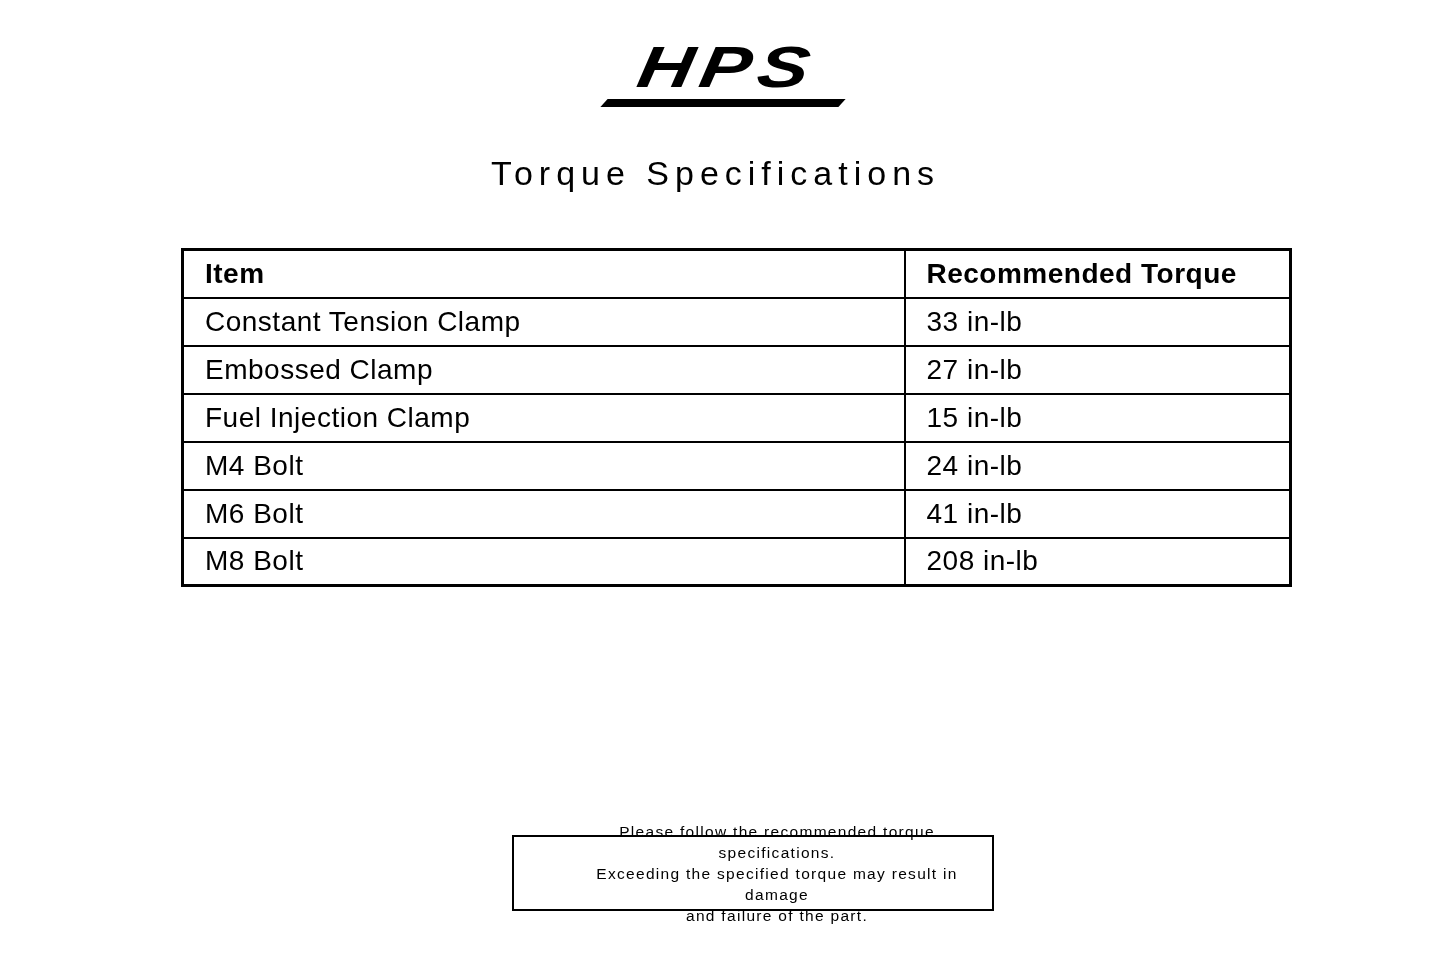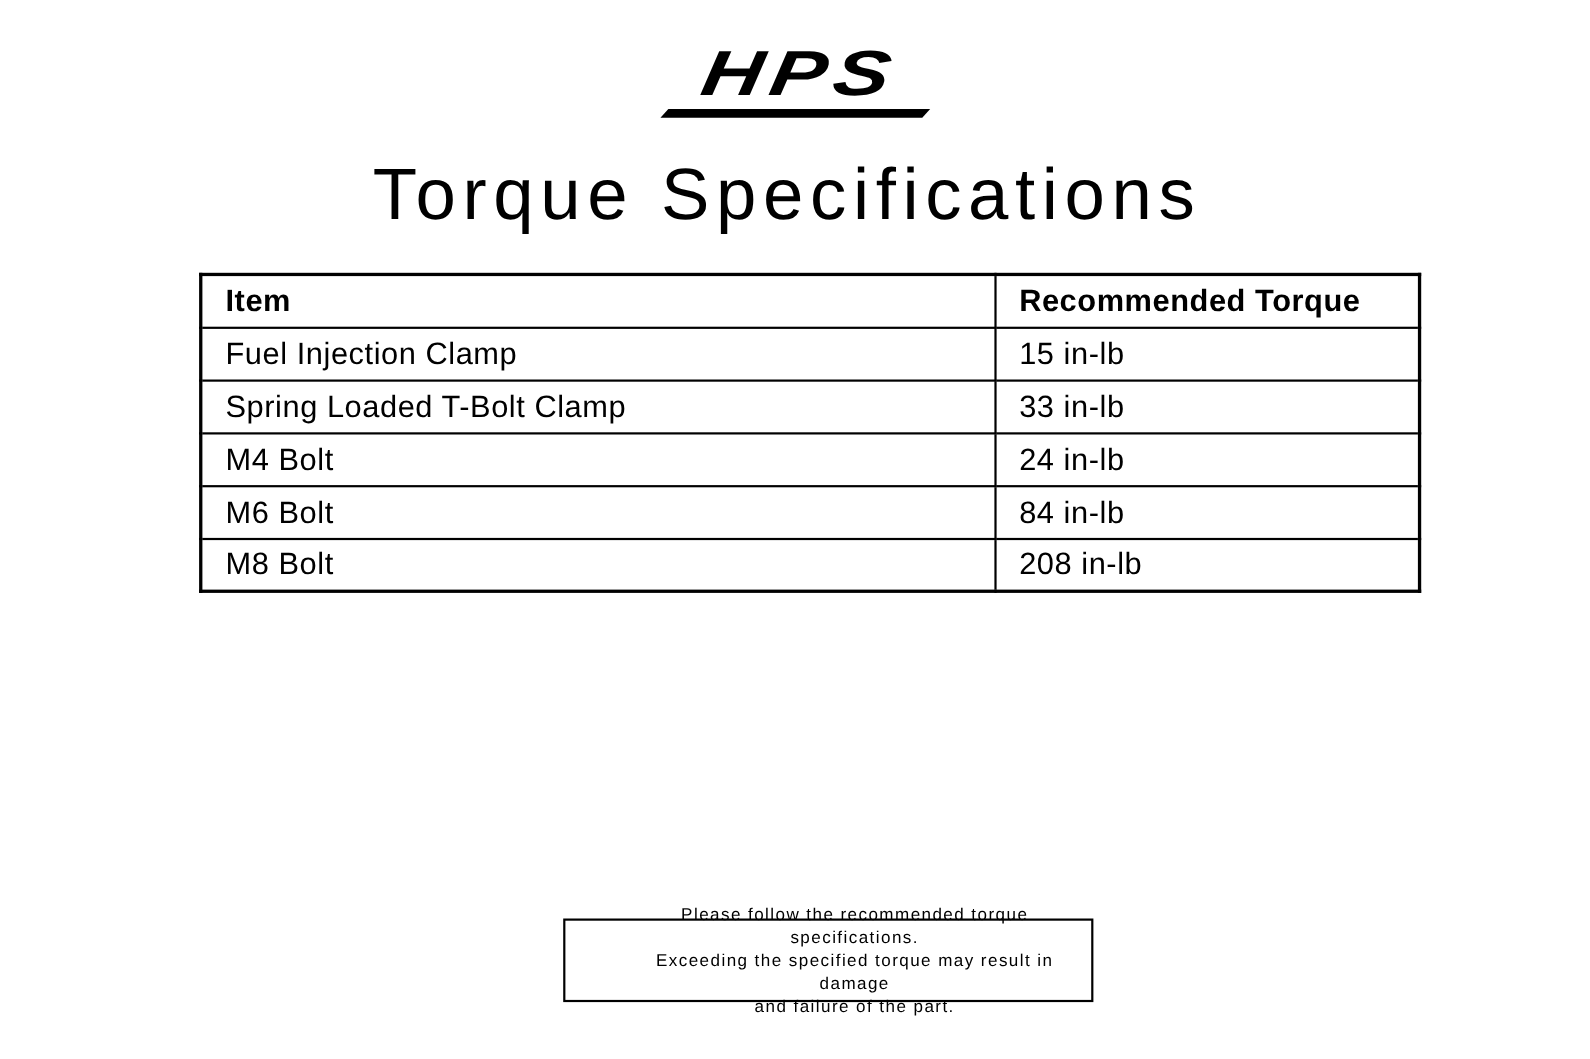--- a/index.html
+++ b/index.html
@@ -39,25 +39,25 @@
     width: 238px;
     height: 8px;
     background: #000000;
     margin: 3px auto 0 auto;
     transform: skewX(-42deg);
   }
 
   
   .page-title {
     position: absolute;
-    top: 140px;
+    top: 155px;
     left: 0;
     right: 14px;
     text-align: center;
-    font-size: 66px;
+    font-size: 34px;
     font-weight: 400;
     letter-spacing: 6px;
     line-height: 1.1;
   }
 
   
   .spec-table {
     position: absolute;
     left: 181px;
     top: 248px;
@@ -122,34 +122,38 @@
       <col class="col-torque">
     </colgroup>
     <thead>
       <tr>
         <th>Item</th>
         <th>Recommended Torque</th>
       </tr>
     </thead>
     <tbody>
       <tr>
+        <td>Constant Tension Clamp</td>
+        <td>33 in-lb</td>
+      </tr>
+      <tr>
+        <td>Embossed Clamp</td>
+        <td>27 in-lb</td>
+      </tr>
+      <tr>
         <td>Fuel Injection Clamp</td>
         <td>15 in-lb</td>
-      </tr>
-      <tr>
-        <td>Spring Loaded T-Bolt Clamp</td>
-        <td>33 in-lb</td>
       </tr>
       <tr>
         <td>M4 Bolt</td>
         <td>24 in-lb</td>
       </tr>
       <tr>
         <td>M6 Bolt</td>
-        <td>84 in-lb</td>
+        <td>41 in-lb</td>
       </tr>
       <tr>
         <td>M8 Bolt</td>
         <td>208 in-lb</td>
       </tr>
     </tbody>
   </table>
 
   <div class="note-box">
     <span class="note-line">Please follow the recommended torque specifications.</span>

